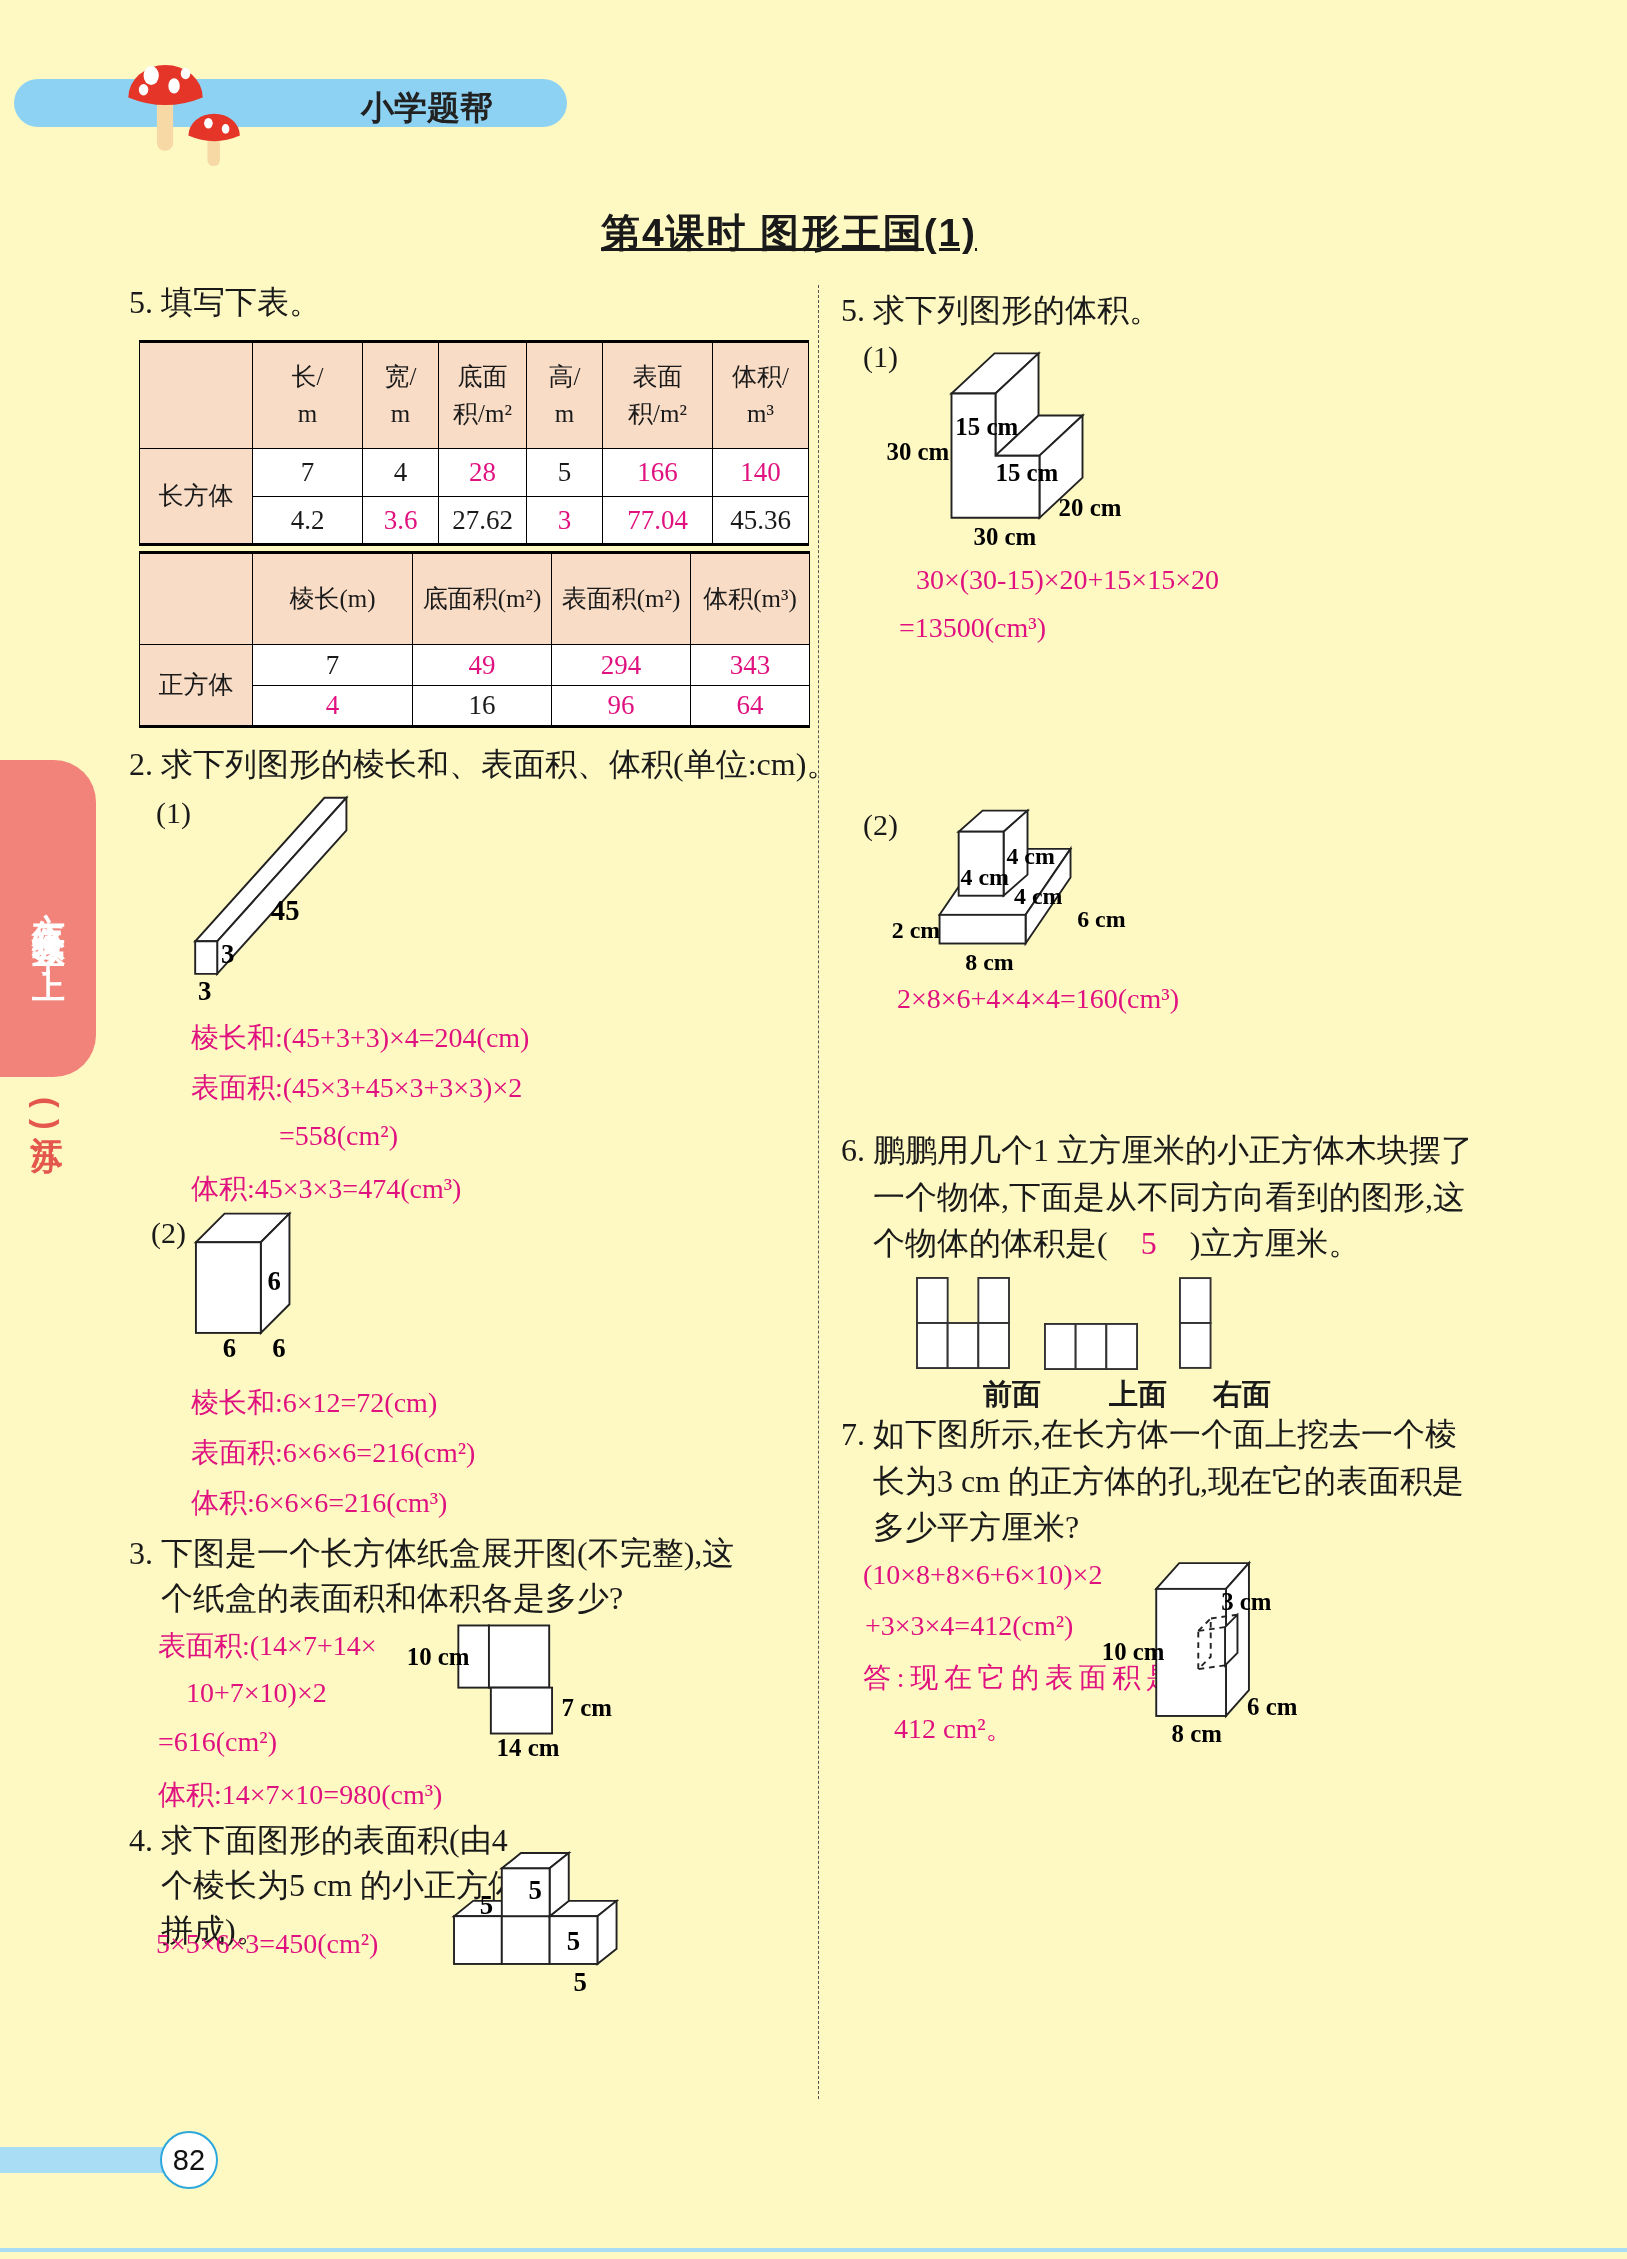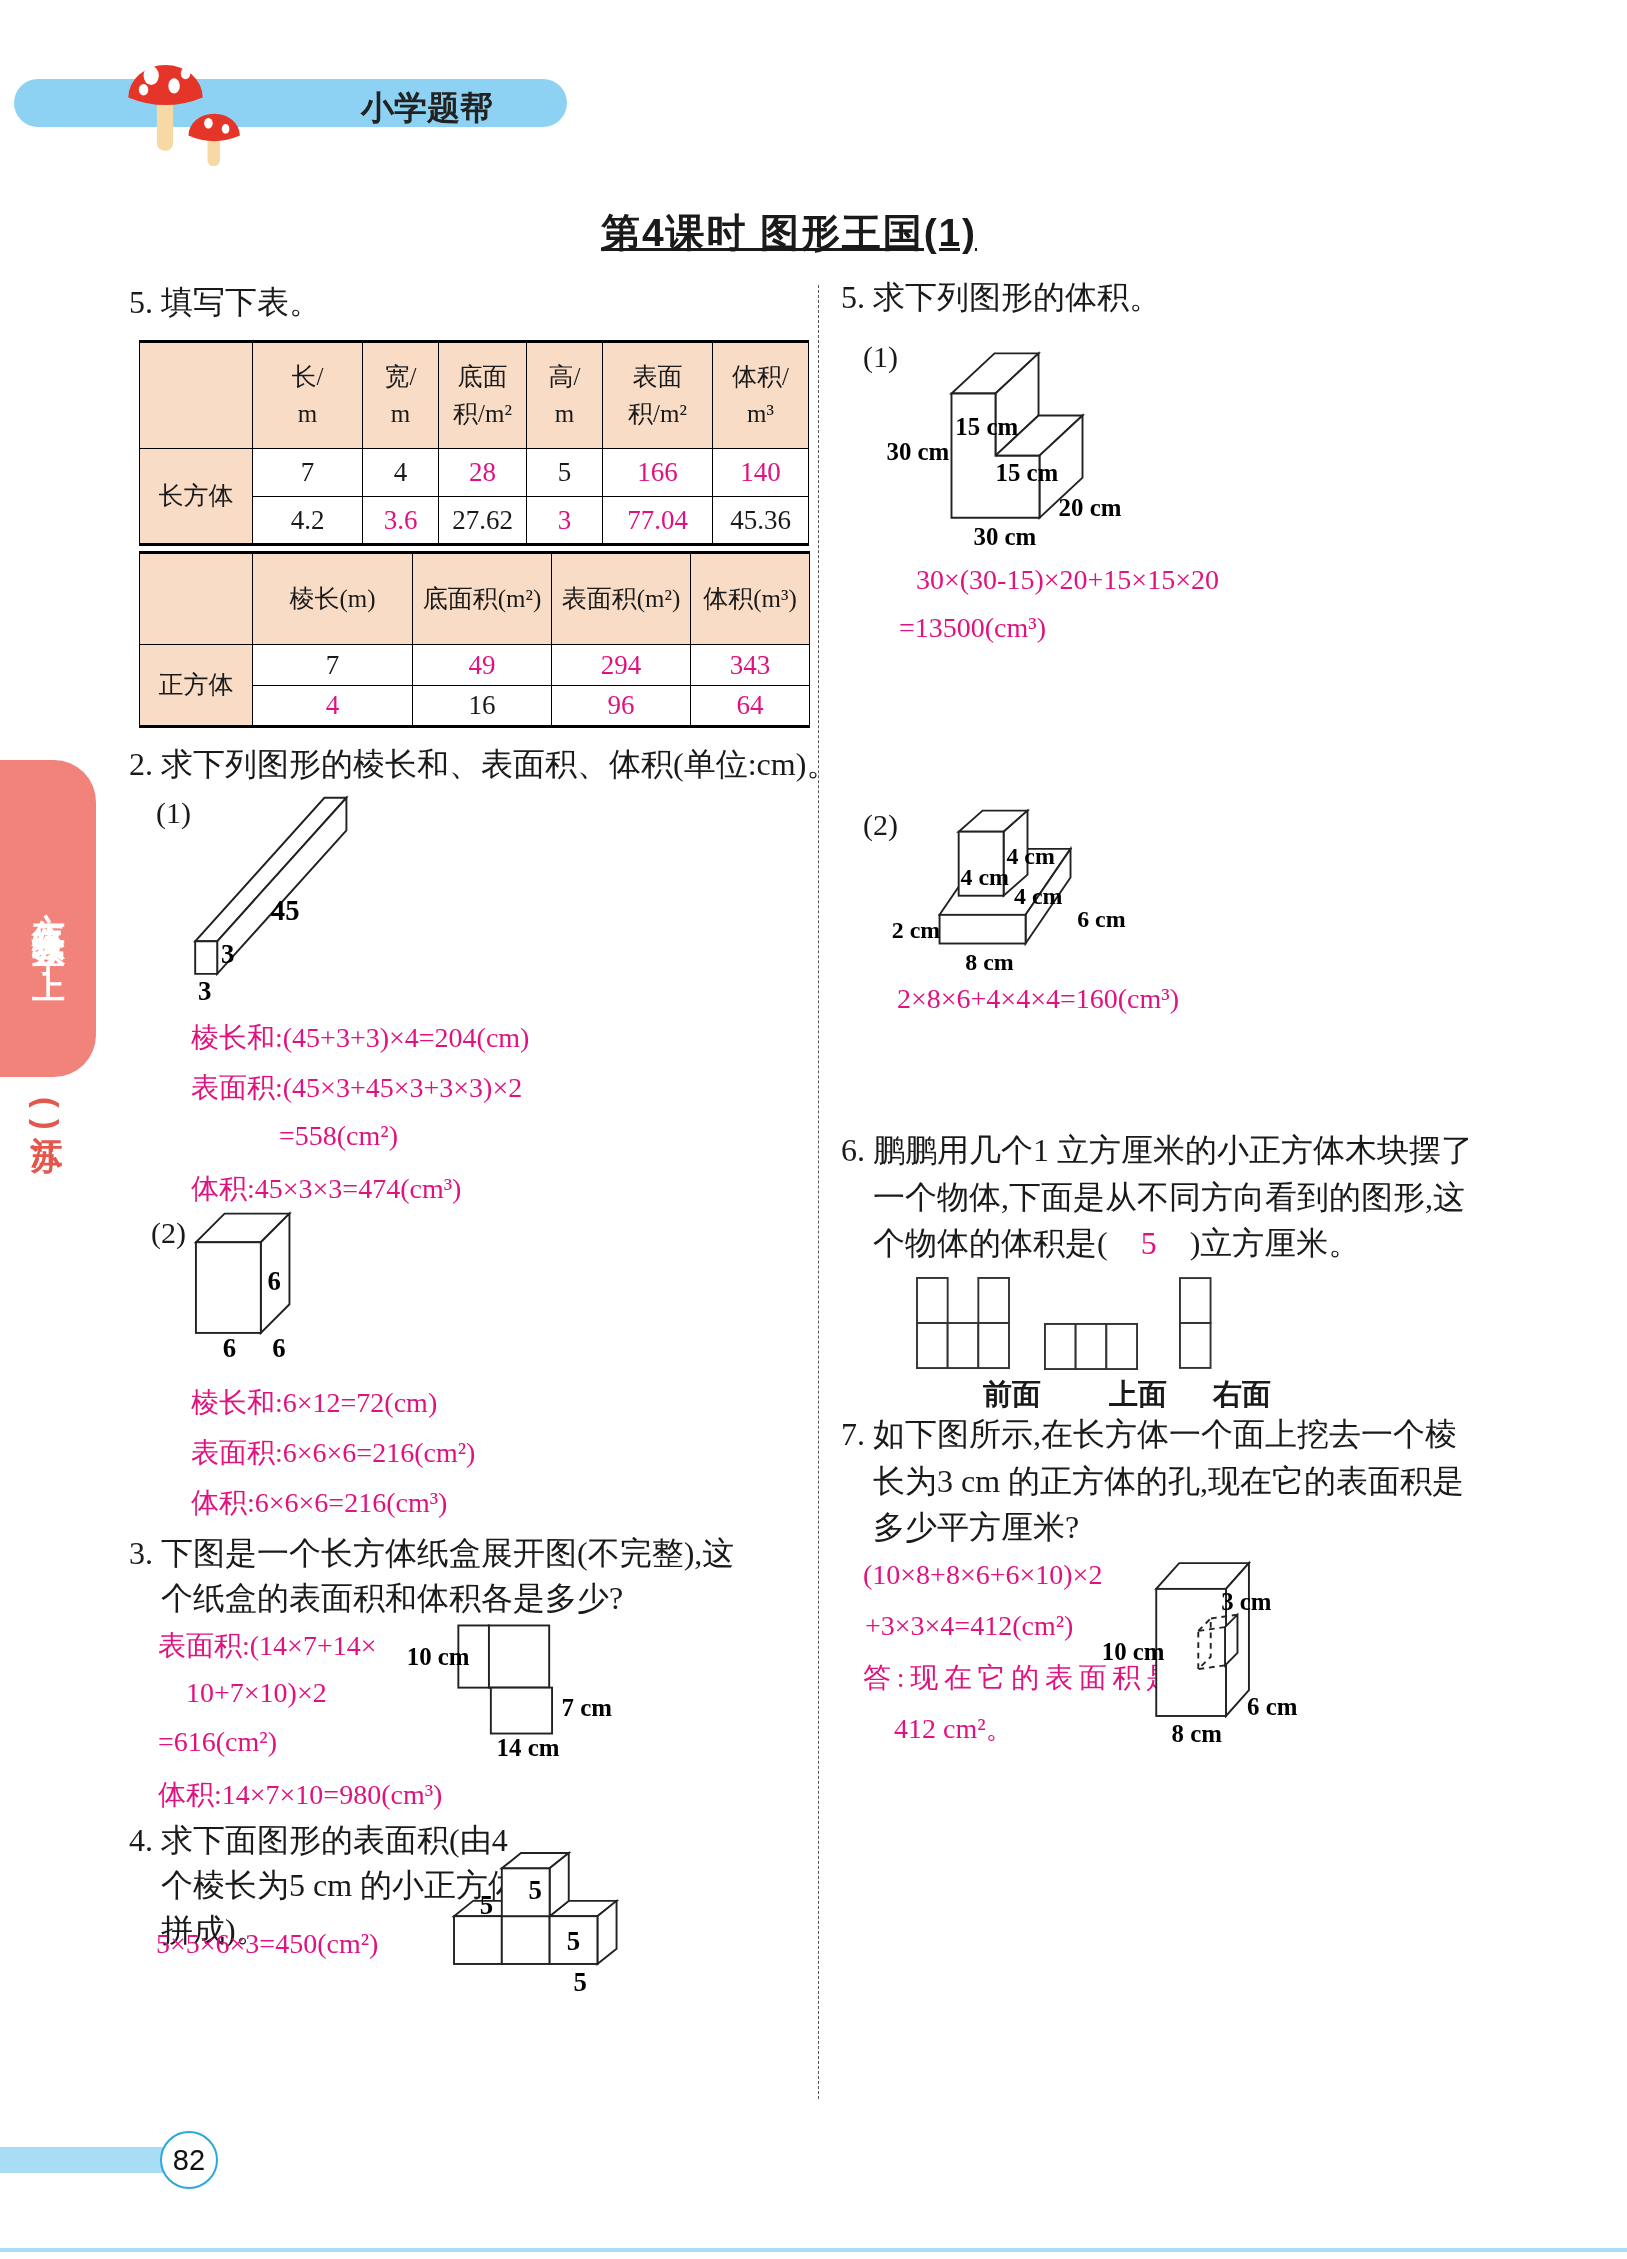--- a/index.html
+++ b/index.html
@@ -1,16 +1,16 @@
 <!DOCTYPE html>
 <html><head>
 <meta charset="utf-8">
 <style>
   html,body{margin:0;padding:0;background:#e8e8e8;}
-  .page{position:relative;width:1628px;height:2260px;background:#ffffff;
+  .page{position:relative;width:1628px;height:2260px;background:#fef9c3;
         font-family:"Liberation Serif",serif;color:#1a1a1a;overflow:hidden;margin:0 auto;}
   .abs{position:absolute;white-space:nowrap;}
   .body-text{font-size:32px;line-height:1.2;}
   .ans{color:#e0127f;font-size:28px;}
   .idx{font-size:30px;}
   
   .pill{position:absolute;left:14.3px;top:79px;width:553px;height:48px;border-radius:25px;background:#8ed2f3;}
   .logo-text{position:absolute;left:361px;top:86px;font-size:33px;font-weight:bold;
              font-family:"Liberation Sans",sans-serif;color:#222;}
   .title{position:absolute;left:601px;top:206px;font-size:39px;font-weight:bold;letter-spacing:1.9px;
@@ -219,21 +219,21 @@
       <polygon points="75,60 95,44 145,44 125,60"></polygon>
       <polygon points="125,60 145,44 145,94 125,110"></polygon>
       <rect x="75" y="60" width="50" height="50"></rect>
     </g>
     <text x="103" y="92" font-size="28">5</text>
     <text x="52" y="108" font-size="28">5</text>
     <text x="143" y="145" font-size="28">5</text>
     <text x="150" y="188" font-size="28">5</text>
   </svg>
 
-  <div class="abs body-text" style="left:841px;top:278px">5. 求下列图形的体积。</div>
+  <div class="abs body-text" style="left:841px;top:291px">5. 求下列图形的体积。</div>
   <div class="abs idx" style="left:863px;top:340px">(1)</div>
 
   <svg class="abs" style="left:875px;top:336px" width="306" height="225" viewBox="0 0 320 235">
     <g fill="#fff" stroke="#222" stroke-width="2">
       <polygon points="80,60 126,60 171,18 125,18"></polygon>
       <polygon points="126,60 126,125 171,83 171,18"></polygon>
       <polygon points="126,125 172,125 217,83 171,83"></polygon>
       <polygon points="172,125 172,190 217,148 217,83"></polygon>
       <polygon points="80,60 126,60 126,125 172,125 172,190 80,190"></polygon>
     </g>

